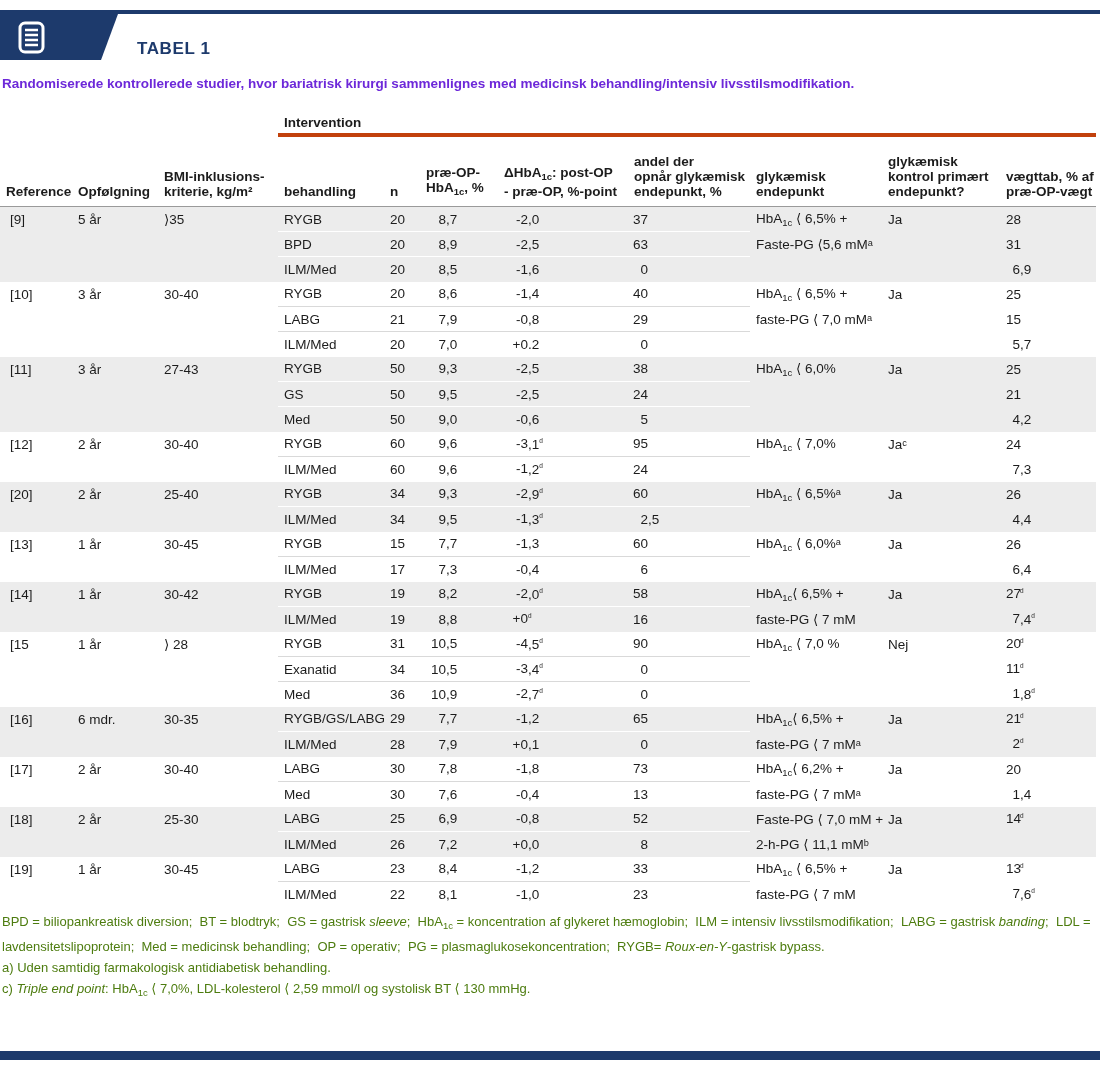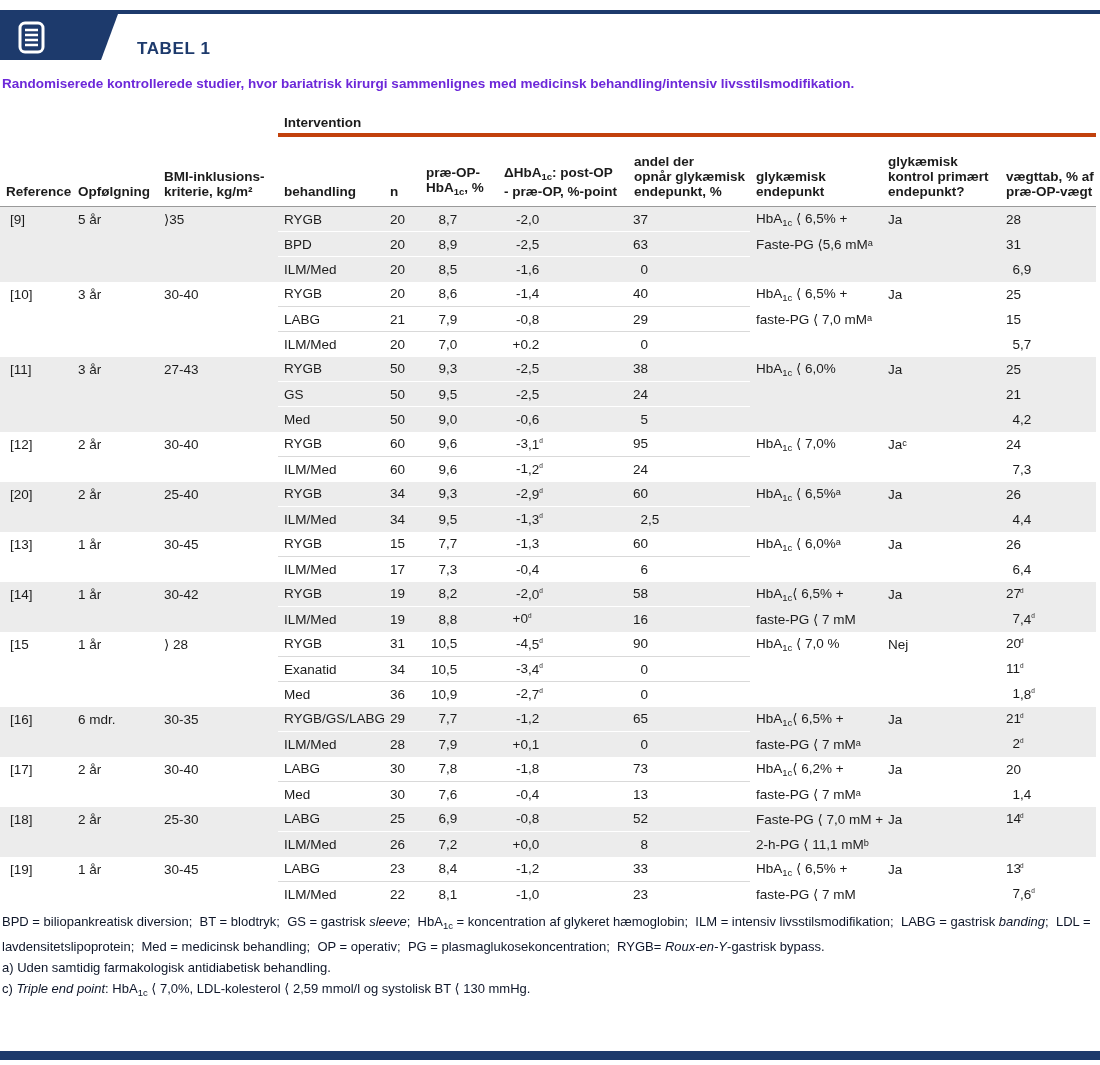--- a/index.html
+++ b/index.html
@@ -43,21 +43,21 @@
   .num .i{display:inline-block;text-align:right;}
   .num .d{display:inline-block;width:14px;text-align:left;}
   td.pre  .num .i{width:18px;}
   td.delta .num .i{width:24px;}
   td.andel .num .i{width:16px;}
   td.weight .num .i{width:14px;}
   sub{font-size:9.5px;vertical-align:-3px;}
   sup{font-size:9.5px;vertical-align:4px;}
 
   
-  .footnotes{position:absolute;left:2px;top:911px;right:8px;font-size:13px;line-height:21px;color:#0f172a;}
+  .footnotes{position:absolute;left:2px;top:911px;right:8px;font-size:13px;line-height:21px;color:#4d7c0f;}
   .footnotes p{margin:0;}
   .footnotes p.abbr{white-space:pre-wrap;}
 
   .bottom-bar{position:absolute;top:1051px;left:0;width:1100px;height:9px;background:#1d3a6c;}
 </style>
 </head>
 <body>
 
 <div class="top-bar"></div>
 

